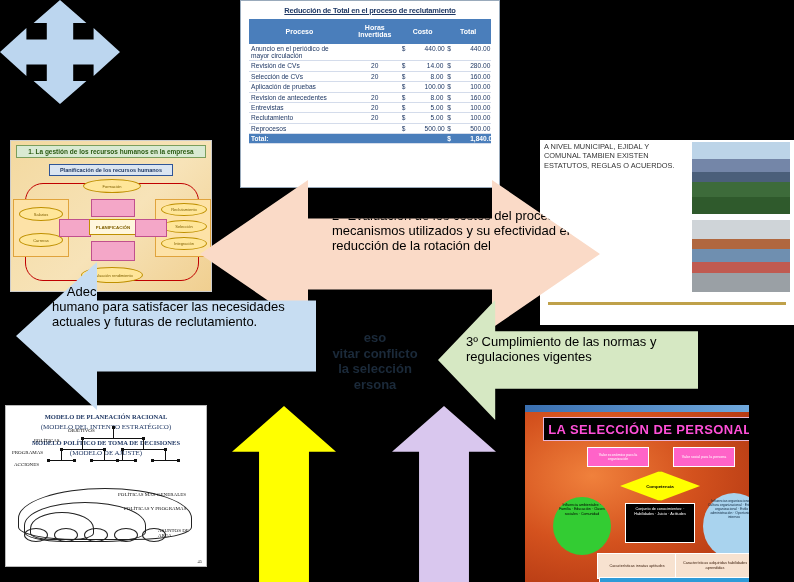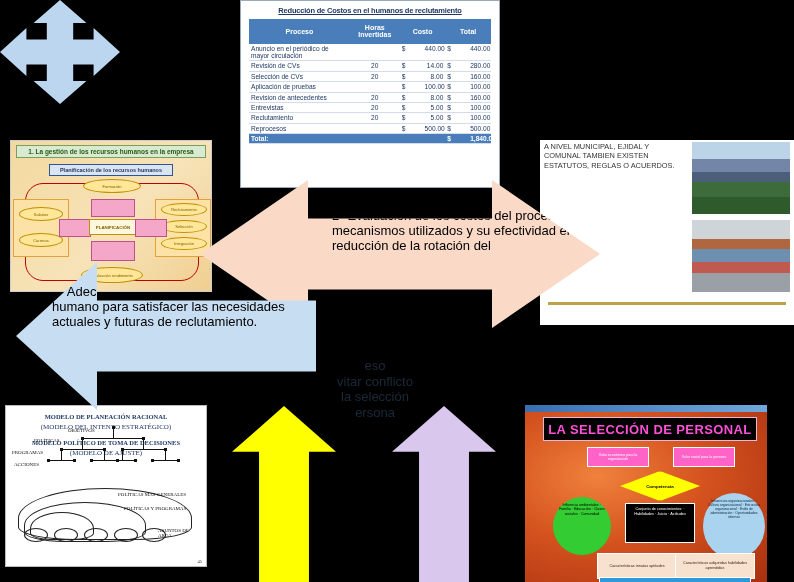--- a/index.html
+++ b/index.html
@@ -59,21 +59,21 @@
       clip-path:polygon(50% 0,100% 26%,74% 26%,74% 100%,26% 100%,26% 26%,0 26%);}
   #arrow-down-right .txt{position:absolute;left:-18px;top:44px;width:168px;}
 
   
   #center-cross{left:318px;top:318px;width:120px;height:104px;background:#bcd6ef;
       clip-path:polygon(50% 0,72% 22%,61% 22%,61% 38%,78% 38%,78% 27%,100% 50%,
                         78% 73%,78% 62%,61% 62%,61% 78%,72% 78%,50% 100%,
                         28% 78%,39% 78%,39% 62%,22% 62%,22% 73%,0 50%,
                         22% 27%,22% 38%,39% 38%,39% 22%,28% 22%);}
   #center-cross-label{position:absolute;left:300px;top:330px;width:150px;
-      font-size:13px;font-weight:normal;color:#1b2a3a;text-align:center;line-height:1.2;margin-top:28px;}
+      font-size:13px;font-weight:bold;color:#1b2a3a;text-align:center;line-height:1.2;}
 
   
   #img-hr{left:10px;top:140px;width:200px;height:150px;
           background:linear-gradient(135deg,#f3d9a0,#f7e3b8 55%,#f0cf90);
           border:1px solid #ccc;}
   #img-hr .cap{margin:4px 5px 0;background:#d9ead3;border:1px solid #7a9e5c;
        font-size:6.5px;font-weight:bold;color:#2a5a12;text-align:center;padding:2px 1px;}
   #img-hr .box-top{margin:6px auto 0;width:120px;background:#dbe5f1;
        border:1px solid #2f5597;font-size:5.5px;color:#1f3864;font-weight:bold;
        text-align:center;padding:2px 1px;}
@@ -113,21 +113,21 @@
        font-size:7px;color:#203864;margin-top:3px;}
   #img-plan .lbl{position:absolute;font-family:"Liberation Serif",serif;
        font-size:5px;color:#111;}
   #img-plan .node{position:absolute;width:3px;height:3px;background:#111;}
   #img-plan .ln{position:absolute;background:#111;}
   #img-plan .blob{position:absolute;border:1px solid #222;border-radius:50%;}
   #img-plan .pg{position:absolute;font-family:"Liberation Serif",serif;
        font-size:4.5px;color:#333;right:4px;bottom:2px;}
 
   
-  #img-sel{left:525px;top:405px;width:242px;height:177px;overflow:hidden;
+  #img-sel{left:525px;top:405px;width:224px;height:177px;overflow:hidden;
       background:radial-gradient(ellipse at 30% 40%,#f0813c 0%,#d4521e 45%,#a8300f 100%);}
   #img-sel .topbar{position:absolute;left:0;top:0;width:100%;height:7px;
       background:linear-gradient(90deg,#3a6fb0,#6fa8dc);}
   #img-sel .title{position:absolute;left:18px;top:12px;width:212px;height:22px;
       background:#000;border:1px solid #e8b7d8;color:#ff4fd8;font-weight:bold;
       font-size:13px;letter-spacing:.4px;display:flex;align-items:center;
       justify-content:center;}
   #img-sel .tagL,#img-sel .tagR{position:absolute;top:42px;width:58px;height:16px;
       background:#ff63c8;border:1px solid #fff;color:#fff;font-size:3.6px;
       text-align:center;line-height:1.15;display:flex;align-items:center;
@@ -154,21 +154,21 @@
   #img-sel .blue{position:absolute;left:74px;top:172px;width:150px;height:12px;
       background:#2e9bd8;border:1px solid #fff;color:#fff;font-size:4.2px;
       display:flex;align-items:center;justify-content:center;}
 </style>
 </head>
 <body>
 
 <div class="slide">
 
   <div class="panel" id="cost-card">
-    <div id="cost-title">Reducción de Costos en el humanos de reclutamiento</div>
+    <div id="cost-title">Reducción de Total en el proceso de reclutamiento</div>
     <table class="cost">
       <thead>
         <tr>
           <th>Proceso</th>
           <th>Horas Invertidas</th>
           <th colspan="2">Costo</th>
           <th colspan="2">Total</th>
         </tr>
       </thead>
       <tbody id="cost-body">
@@ -350,20 +350,23 @@
   </div>
 
   <div class="arrow" id="arrow-up-right">
     <div class="txt">2º Evaluación de los costos del proceso, mecanismos utilizados y su efectividad en la reducción de la rotación del</div>
   </div>
 
   <div class="arrow" id="arrow-left">
     <div class="txt">1º Adecuada planeación del capital humano para satisfacer las necesidades actuales y futuras de reclutamiento.</div>
   </div>
 
+  <div class="arrow" id="arrow-right">
+    <div class="txt">3º Cumplimiento de las normas y regulaciones vigentes</div>
+  </div>
 
   <div class="arrow" id="arrow-down-left">
     <div class="txt" style="white-space:pre-line">ación o
 s político
 presa.</div>
   </div>
 
   <div class="arrow" id="arrow-down-right">
     <div class="txt" style="white-space:pre-line">mentar
 ciencia

